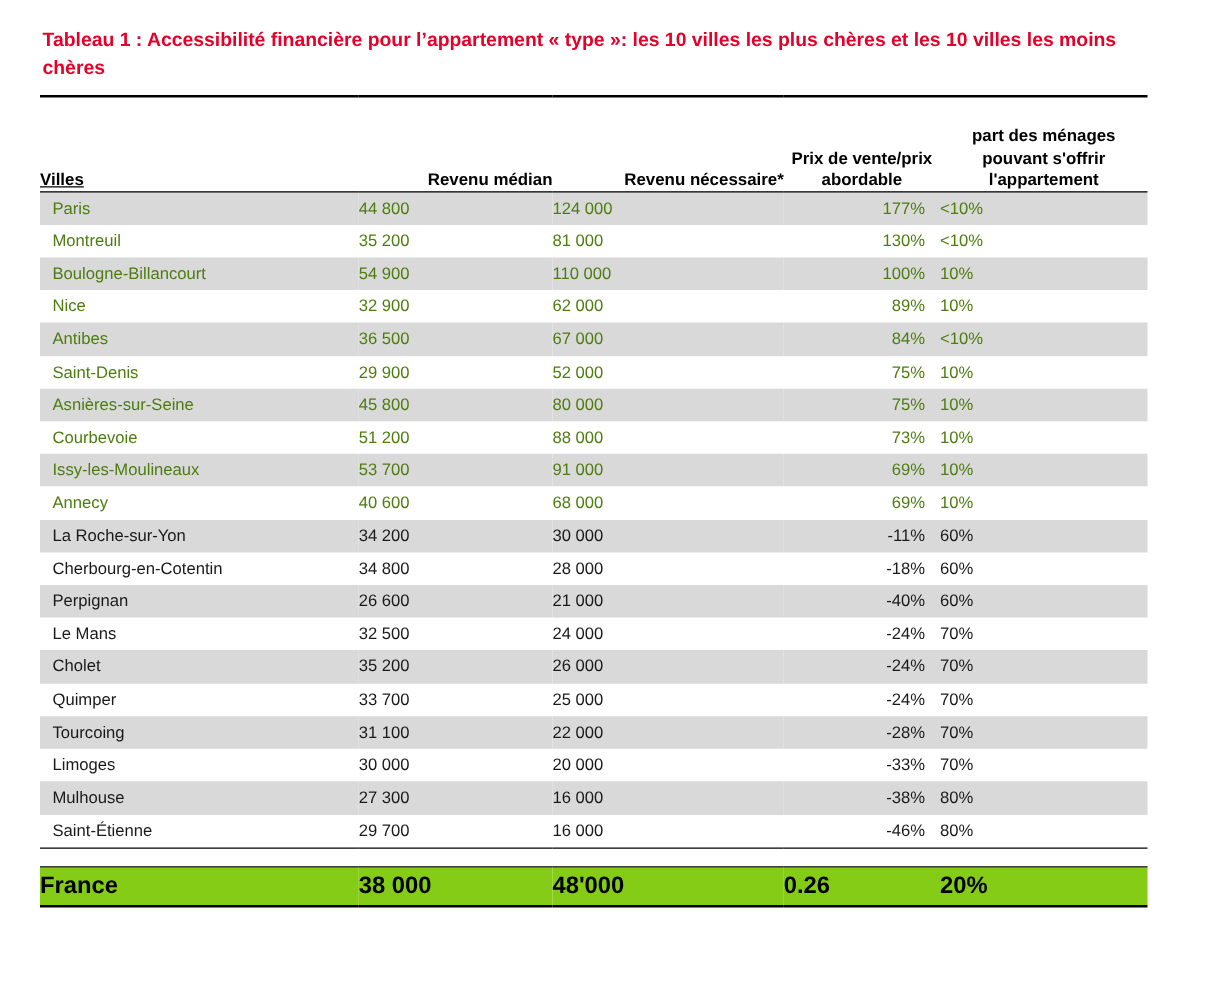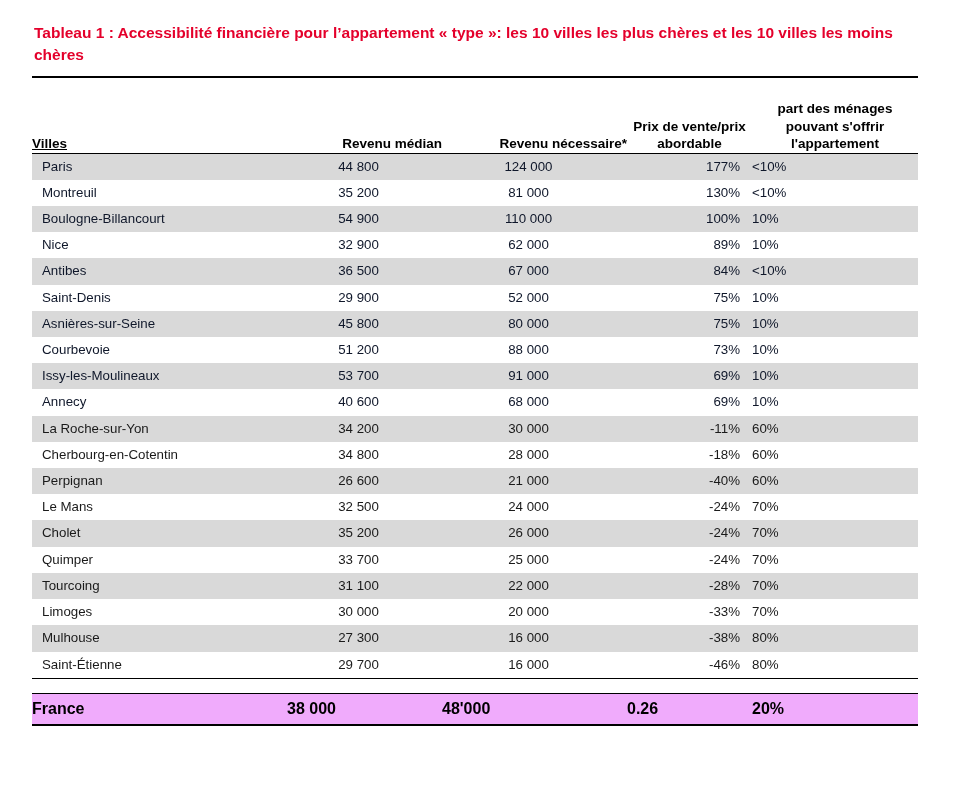--- a/index.html
+++ b/index.html
@@ -82,32 +82,32 @@
   th.c-wrap { text-align: center; padding-left: 10px; }
   .head-spacer td { height: 22px; }
   tbody td {
     font-size: 13.3px;
     height: 26.2px;
     line-height: 26.2px;
     color: #1a1a1a;
     white-space: nowrap;
   }
   tbody td.c-ville { text-align: left; padding-left: 10px; }
-  tbody td.c-num { text-align: center; padding-right: 12px; }
+  tbody td.c-num { text-align: left; padding-right: 12px; }
   tbody td.c-pct { text-align: right; padding-right: 12px; }
   tbody td.c-share { text-align: left; padding-right: 34px; }
   tr.shade td { background: #d9d9d9; }
-  tr.expensive td { color: #0f172a; margin-left: 24px; }
+  tr.expensive td { color: #4d7c0f; margin-left: 24px; }
   tr.total td {
     font-weight: bold;
-    font-size: 16px;
+    font-size: 19px;
     color: #000;
     height: 30px;
     line-height: 30px;
-    background: #f0abfc;
+    background: #84cc16;
   }
   .gap-row td { height: 14px; background: #ffffff; }
 </style>
 </head>
 <body>
 
 <div class="page">
 
   <div class="table-title">Tableau 1 : Accessibilité financière pour l’appartement « type »: les 10 villes les plus chères et les 10 villes les moins chères</div>
 

